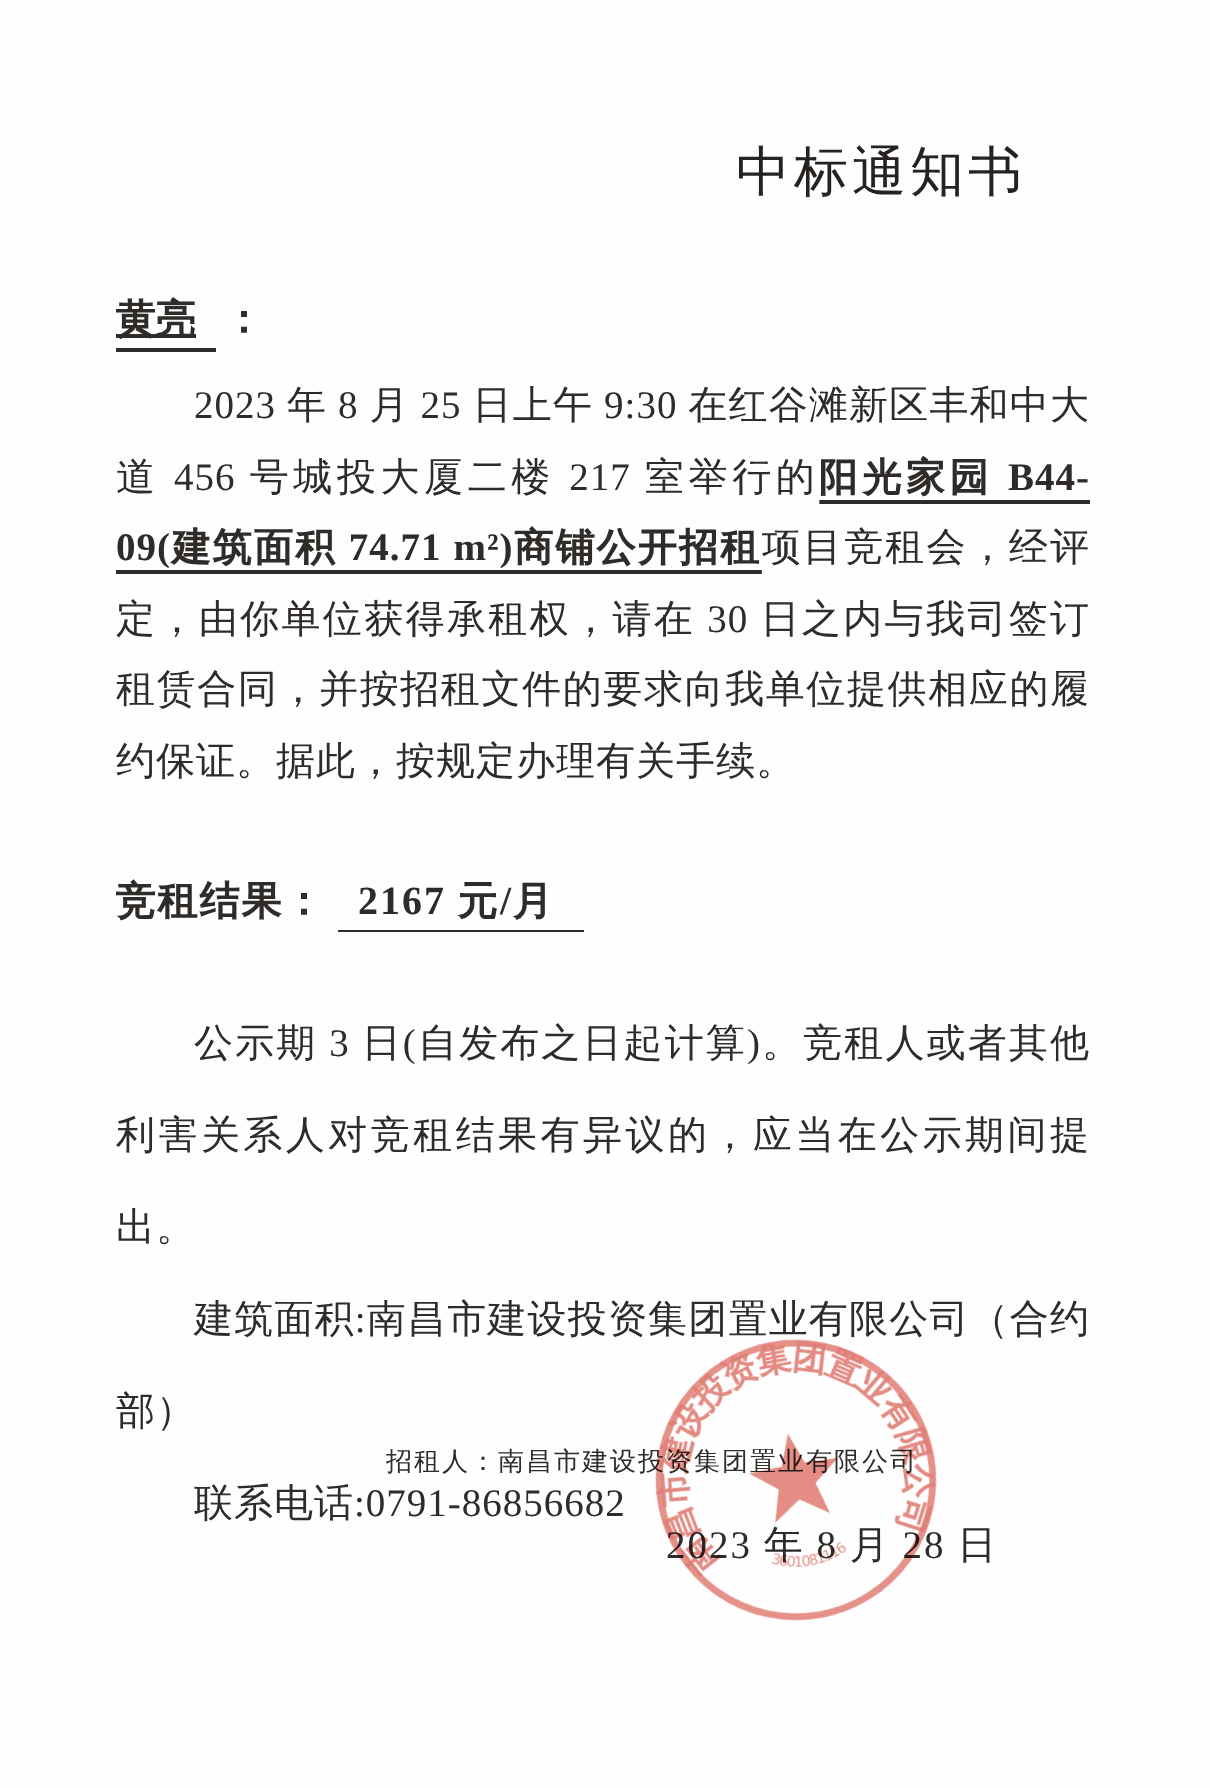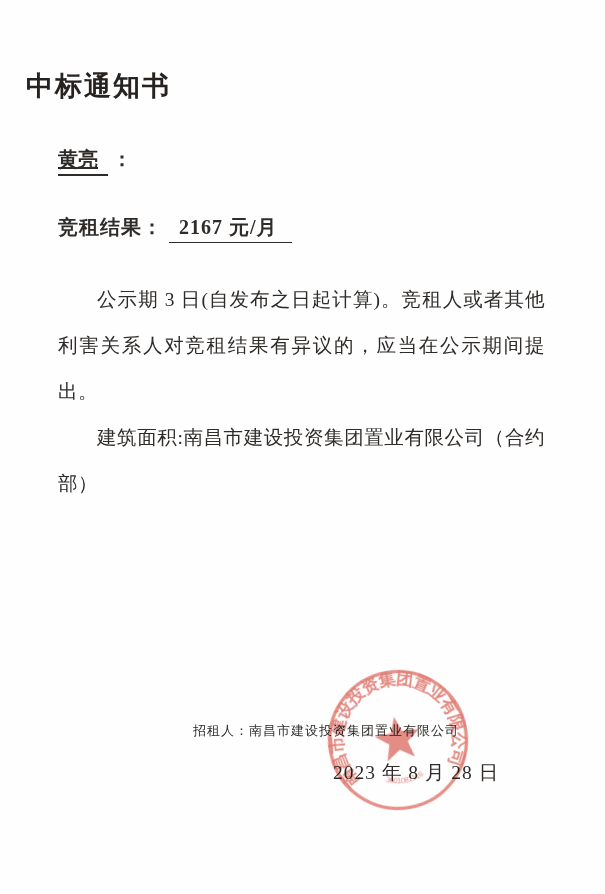--- a/index.html
+++ b/index.html
@@ -14,23 +14,23 @@
     color: #2e2b29;
   }
   .content {
     position: absolute;
     left: 58px;
     top: 0;
     width: 487px;
   }
   .doc-title {
     margin-top: 68px;
-    text-align: left;
+    text-align: right;
     font-size: 27px;
-    font-weight: bold;
+    font-weight: normal;
     letter-spacing: 2px;
     transform: translateX(-32px);
     color: #262220;
   }
   .addressee {
     margin-top: 42px;
     font-size: 20px;
     font-weight: bold;
   }
   .addressee .name {
@@ -111,28 +111,32 @@
 
 <div class="page">
   <div class="content">
 
     <div class="doc-title">中标通知书</div>
 
     <div class="addressee">
       <span class="name">黄亮</span><span class="colon">：</span>
     </div>
 
+    <p class="body-para">
+      <span>2023 年 8 月 25 日上午 9:30 在红谷滩新区丰和中大道 456 号城投大厦二楼 217 室举行的</span><span class="bold-underline">阳光家园 B44-09(建筑面积 74.71 m²)商铺公开招租</span><span>项目竞租会，经评定，由你单位获得承租权，请在 30 日之内与我司签订租赁合同，并按招租文件的要求向我单位提供相应的履约保证。据此，按规定办理有关手续。</span>
+    </p>
 
     <div class="result-line">
       <span>竞租结果：</span><span class="result-value">2167 元/月</span>
     </div>
 
     <div class="notice-block">
       <p class="notice-line">公示期 3 日(自发布之日起计算)。竞租人或者其他利害关系人对竞租结果有异议的，应当在公示期间提出。</p>
       <p class="notice-line">建筑面积:南昌市建设投资集团置业有限公司（合约部）</p>
+      <p class="notice-line">联系电话:0791-86856682</p>
     </div>
 
   </div>
 
   <div class="signature-lessor">招租人：南昌市建设投资集团置业有限公司</div>
   <div class="signature-date">2023 年 8 月 28 日</div>
 
   <svg class="seal" viewBox="0 0 200 200" xmlns="http://www.w3.org/2000/svg">
     <defs>
       <path id="sealArcTop" d="M 44.1,146.9 A 73,73 0 1 1 155.9,146.9" fill="none"></path>

